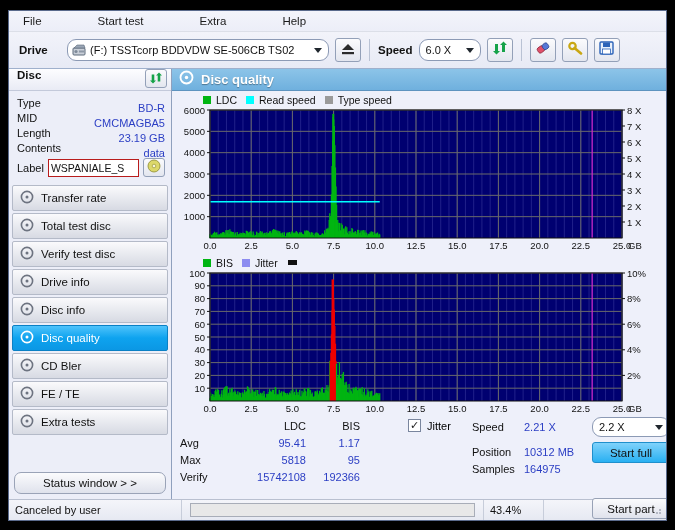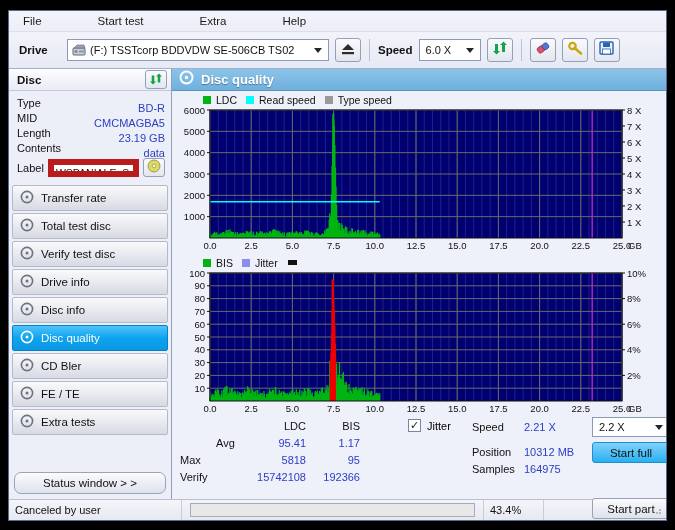--- a/index.html
+++ b/index.html
@@ -38,21 +38,21 @@
     height: 37px; flex: 0 0 auto;
     background: linear-gradient(to bottom,#f2f3fa 0%, #e7eaf5 100%);
     display: flex; align-items: center;
     padding: 0 6px;
     border-bottom: 1px solid #9fb0cc;
     gap: 6px;
   }
   .lbl-bold { font-size: 11.5px; font-weight: bold; color:#111; }
   .combo {
     height: 22px; background: #fff;
-    border: 1px solid #8c9ab5; border-radius: 0;
+    border: 1px solid #8c9ab5; border-radius: 9px;
     display: flex; align-items: center;
     font-size: 11px; color:#111;
     padding: 0 2px; position: relative;
   }
   .combo .cbtext { flex:1; padding-left: 4px; white-space: nowrap; overflow:hidden; }
   .combo .arrow {
     width: 16px; height: 20px; display:flex; align-items:center; justify-content:center;
   }
   .arrow::after {
     content:""; width:0;height:0;
@@ -72,31 +72,31 @@
   .body { flex: 1 1 auto; display: flex; min-height: 0; }
   .sidebar {
     width: 163px; flex: 0 0 163px;
     background: #eceef8;
     border-right: 1px solid #8fa0bd;
     display: flex; flex-direction: column;
   }
   .panel-head {
     height: 22px; background: linear-gradient(to bottom,#fdfdff 0%,#e9ebf5 100%);
     border-bottom: 1px solid #c3c9da;
-    display: flex; align-items: center; padding: 0 4px 0 8px;
+    display: flex; align-items: flex-start; padding: 0 4px 0 8px;
   }
   .panel-head .ph-title { flex:1; font-size: 11.5px; font-weight: bold; color:#111; }
   .discinfo { padding: 4px 6px 2px 8px; background:#eceef8; }
   .row { display: flex; align-items: center; height: 15px; font-size: 11px; }
   .row .k { color:#111; }
   .row .v { margin-left:auto; color:#2b3ec4;margin-top:11px; }
   .labelrow { display:flex; align-items:center; margin-top:3px; gap:4px; }
   .labelrow .k { font-size: 11px; color: #111; }
   .labelinput {
-    flex: 1; height: 18px; background:#fff; border:6px solid #b91c1c;
+    flex: 1; height: 18px; background:#fff; border:1px solid #b91c1c;
     font-size: 10.5px; color:#111; padding: 0 2px; line-height:16px;
     white-space: nowrap; overflow:hidden;
   }
   .navlist { margin-top: 6px; display:flex; flex-direction:column; gap:2px; padding: 0 3px; }
   .navitem {
     height: 26px; display:flex; align-items:center; gap:7px;
     padding-left: 7px;
     background: linear-gradient(to bottom,#fafafc 0%,#d7dae3 100%);
     border: 1px solid #b4bac8; border-radius: 2px;
     font-size: 11.5px; color: #111;
@@ -1232,21 +1232,21 @@
             </svg>
         </div>
       </div>
 
       <div class="statsarea">
         <div class="stats-left">
           <div class="stats-grid">
             <span class="sgv" style="left:80px;top:0;width:54px;color:#111;">LDC</span>
             <span class="sgv" style="left:142px;top:0;width:46px;color:#111;">BIS</span>
 
-            <span class="sg" style="left:8px;top:17px;margin-left:36px;">Avg</span>
+            <span class="sg" style="left:8px;top:17px;">Avg</span>
             <span class="sgv" style="left:80px;top:17px;width:54px;">95.41</span>
             <span class="sgv" style="left:142px;top:17px;width:46px;">1.17</span>
 
             <span class="sg" style="left:8px;top:34px;">Max</span>
             <span class="sgv" style="left:80px;top:34px;width:54px;">5818</span>
             <span class="sgv" style="left:142px;top:34px;width:46px;">95</span>
 
             <span class="sg" style="left:8px;top:51px;">Verify</span>
             <span class="sgv" style="left:56px;top:51px;width:78px;">15742108</span>
             <span class="sgv" style="left:138px;top:51px;width:50px;">192366</span>

